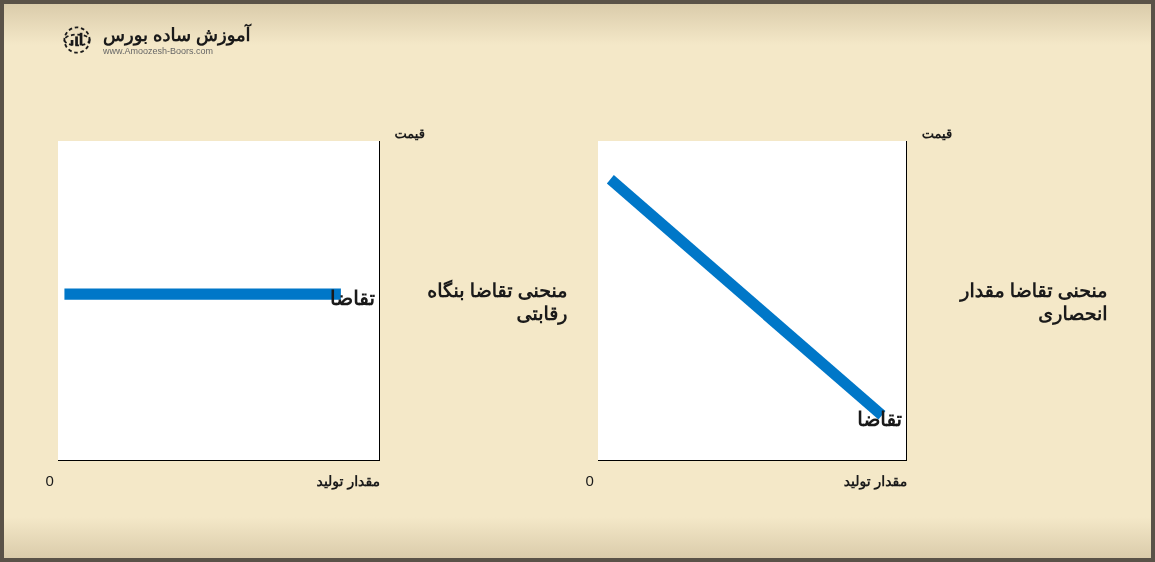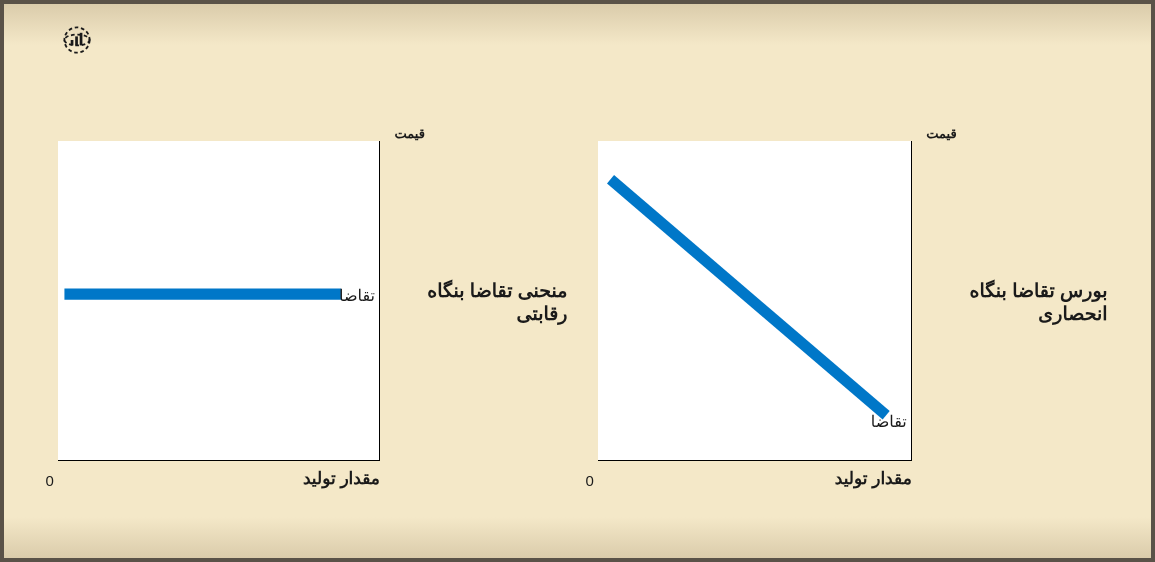--- a/index.html
+++ b/index.html
@@ -81,36 +81,36 @@
     top: -5px;
     right: 0;
     font-size: 13px;
     font-weight: 700;
     color: #1a1a1a;
   }
   .x-label {
     position: absolute;
     bottom: 2px;
     right: 45px;
-    font-size: 17px;
+    font-size: 14px;
     font-weight: 700;
     color: #1a1a1a;
   }
   .origin {
     position: absolute;
     bottom: 2px;
     left: -2px;
     font-size: 15px;
     color: #1a1a1a;
     direction: ltr;
   }
   .line-label {
     position: absolute;
-    font-size: 16px;
-    font-weight: 400;
+    font-size: 20px;
+    font-weight: 700;
     color: #1a1a1a;
   }
   svg.curve {
     position: absolute;
     top: 0;
     left: 0;
     width: 100%;
     height: 100%;
     overflow: visible;
   }
@@ -126,26 +126,30 @@
 <div class="logo">
   <span class="logo-icon">
     <svg viewBox="0 0 40 40">
       <circle cx="20" cy="20" r="14" fill="none" stroke="#1a1a1a" stroke-width="2" stroke-dasharray="4 3"></circle>
       <ellipse cx="20" cy="20" rx="14" ry="6" fill="none" stroke="#1a1a1a" stroke-width="2" stroke-dasharray="4 3"></ellipse>
       <rect x="13" y="20" width="3" height="6" fill="#1a1a1a"></rect>
       <rect x="18" y="16" width="3" height="10" fill="#1a1a1a"></rect>
       <rect x="23" y="12" width="3" height="14" fill="#1a1a1a"></rect>
     </svg>
   </span>
+  <span class="logo-text">
+    <div class="logo-title">آموزش ساده بورس</div>
+    <div class="logo-sub">www.Amoozesh-Boors.com</div>
+  </span>
 </div>
 
 <div class="charts">
 
   <div class="chart-wrap">
-    <div class="chart-title">بورس تقاضا بنگاه انحصاری</div>
+    <div class="chart-title">منحنی تقاضا مقدار انحصاری</div>
     <div class="plot-area">
       <div class="y-label">قیمت</div>
       <div class="plot-box">
         <svg class="curve" viewBox="0 0 100 100" preserveAspectRatio="none">
           <line class="demand-line" x1="4" y1="12" x2="92" y2="86"></line>
         </svg>
       </div>
       <div class="line-label" style="bottom: 60px; right: 50px;">تقاضا</div>
       <div class="x-label">مقدار تولید</div>
       <div class="origin">0</div>

